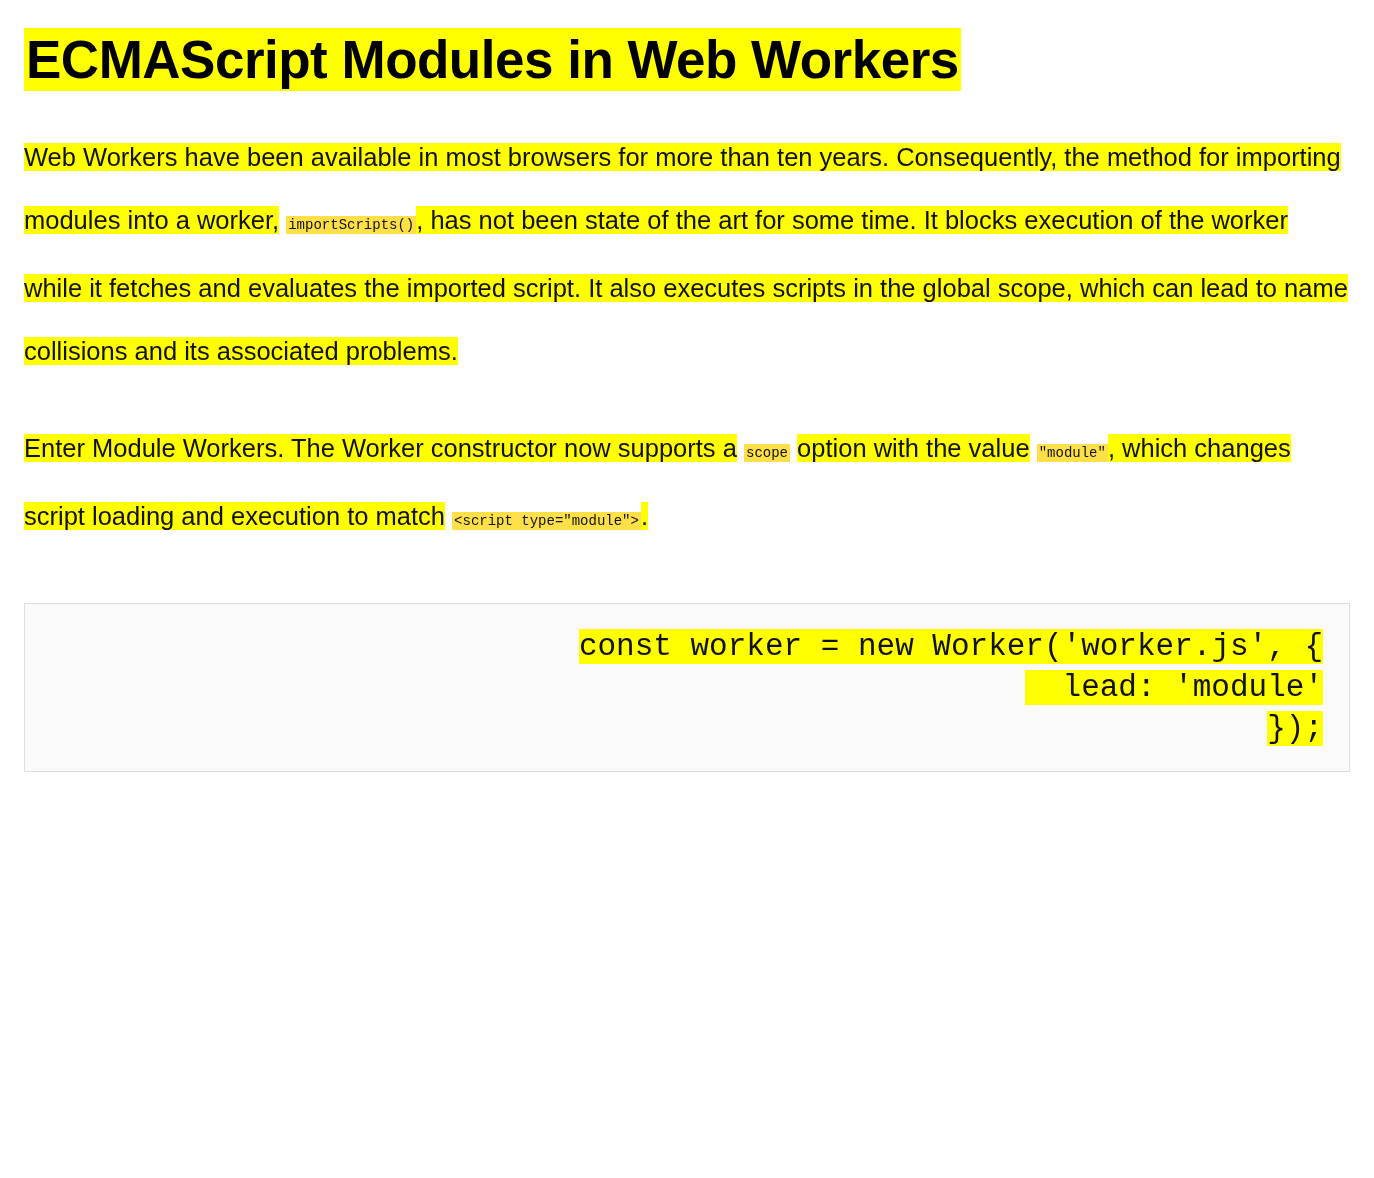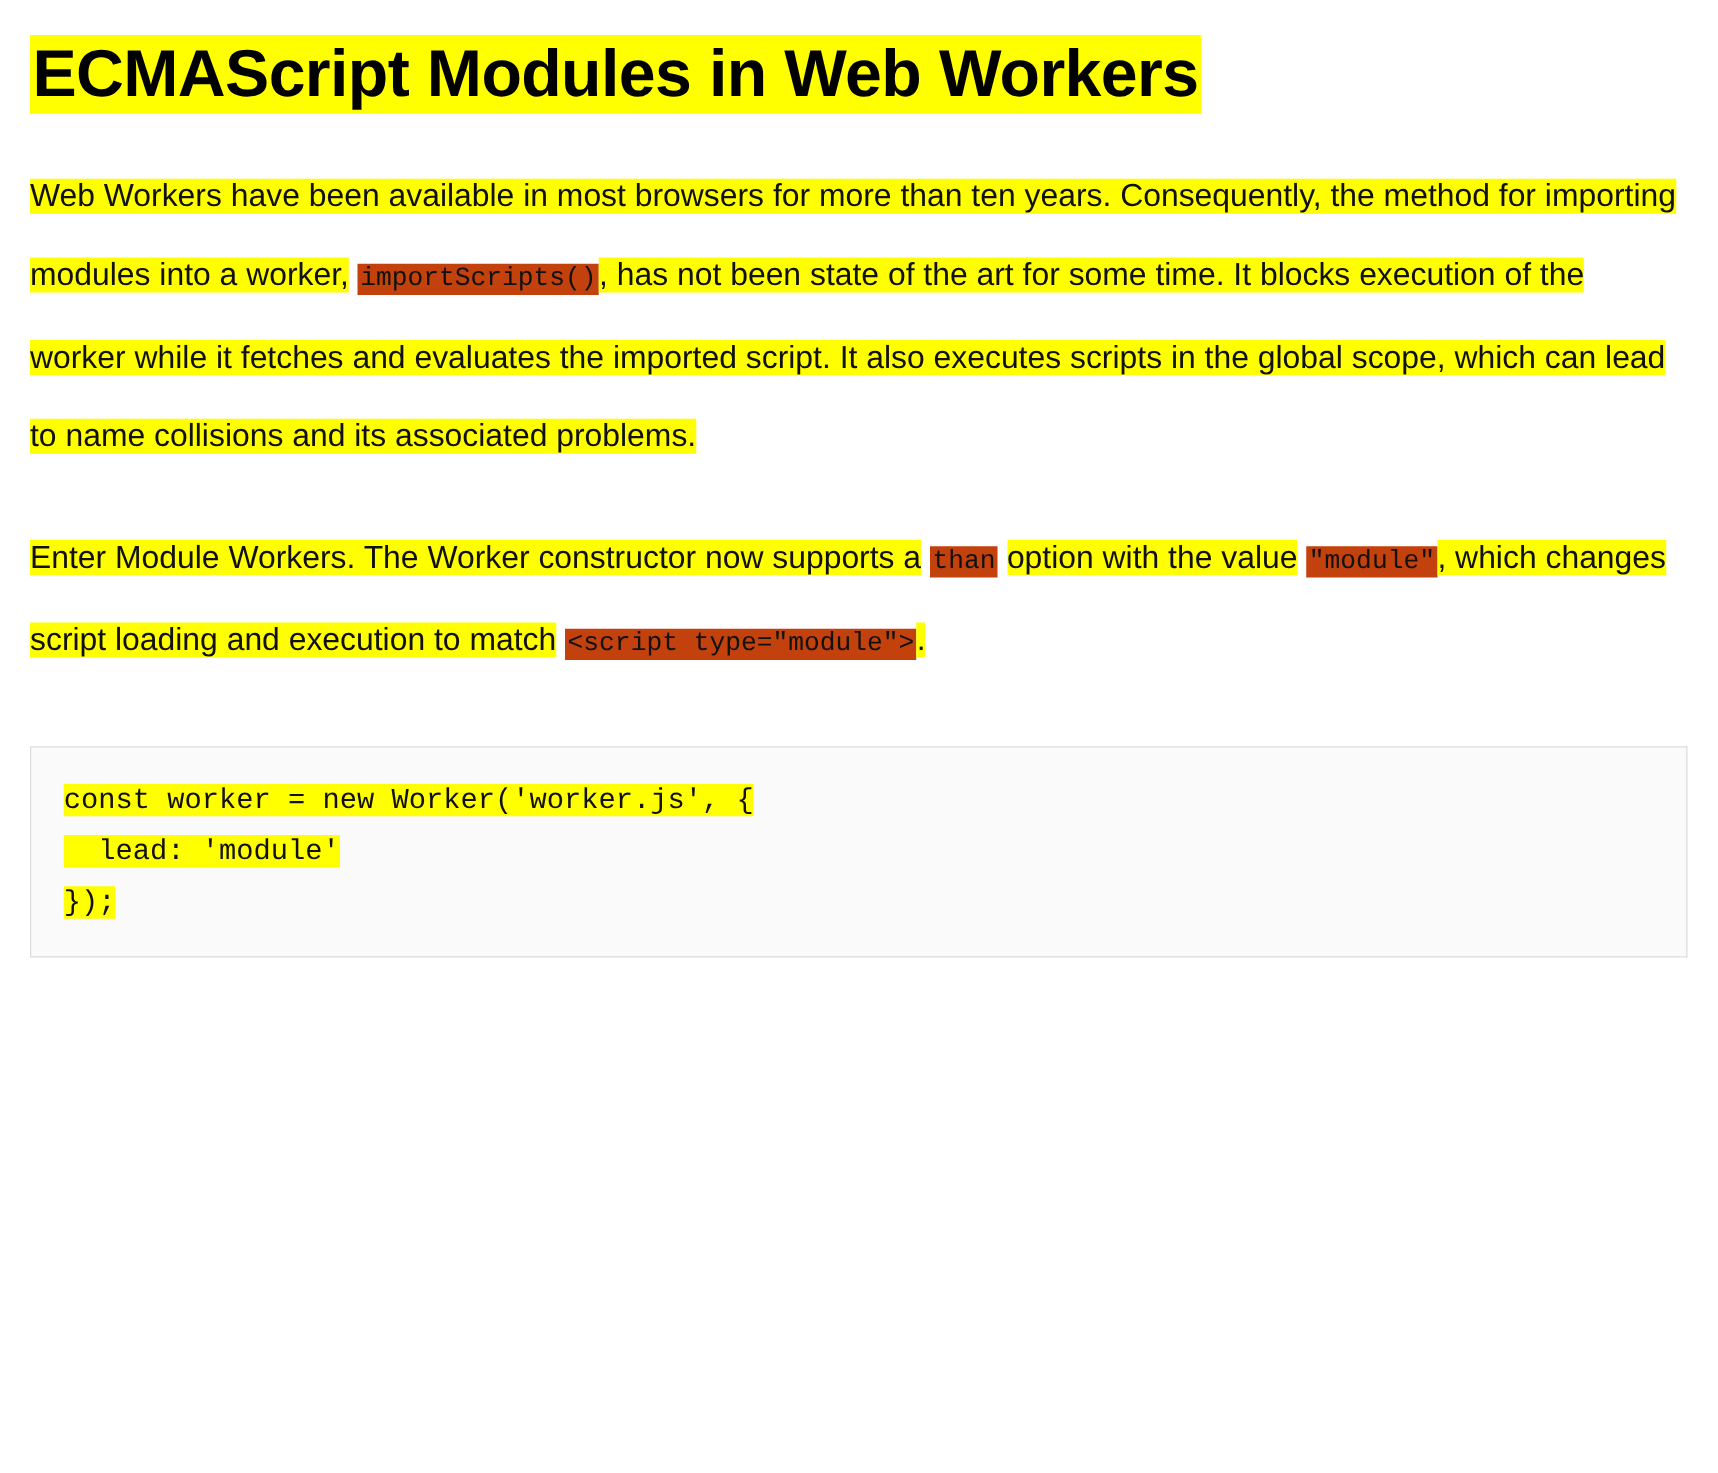--- a/index.html
+++ b/index.html
@@ -34,53 +34,54 @@
     font-size: 25.5px;
     line-height: 63px;
     margin: 0 0 34px 0;
     color: #111111;
   }
   .hl {
     background: #ffff00;
   }
   code.inline {
     font-family: "Liberation Mono", monospace;
-    font-size: 21px;
-    background: #c2410c;
+    font-size: 14px;
+    background: #fde047;
     padding: 1px 2px;
     white-space: pre;
   }
   .codeblock {
     border: 1px solid #dddddd;
     background: #fafafa;
     padding: 22px 26px;
     margin: 50px 0 62px 0;
   }
   .codeblock pre {
     margin: 0;
     font-family: "Liberation Mono", monospace;
-    font-size: 23px;
+    font-size: 31px;
     line-height: 41px;
     color: #111111;
     white-space: pre;
+    text-align: right;
   }
   .codeblock .hl {
     background: #ffff00;
   }
 </style>
 </head>
 <body>
 
 <div class="page">
 
   <h1 class="doc-title"><span class="hl">ECMAScript Modules in Web Workers</span></h1>
 
   <p class="para"><span class="hl">Web Workers have been available in most browsers for more than ten years. Consequently, the method for importing modules into a worker,</span> <code class="inline">importScripts()</code><span class="hl">, has not been state of the art for some time. It blocks execution of the worker while it fetches and evaluates the imported script. It also executes scripts in the global scope, which can lead to name collisions and its associated problems.</span></p>
 
-  <p class="para"><span class="hl">Enter Module Workers. The Worker constructor now supports a</span> <code class="inline">than</code> <span class="hl">option with the value</span> <code class="inline">"module"</code><span class="hl">, which changes script loading and execution to match</span> <code class="inline">&lt;script type="module"&gt;</code><span class="hl">.</span></p>
+  <p class="para"><span class="hl">Enter Module Workers. The Worker constructor now supports a</span> <code class="inline">scope</code> <span class="hl">option with the value</span> <code class="inline">"module"</code><span class="hl">, which changes script loading and execution to match</span> <code class="inline">&lt;script type="module"&gt;</code><span class="hl">.</span></p>
 
   <div class="codeblock">
     <pre><span class="hl">const worker = new Worker('worker.js', {</span></pre>
     <pre><span class="hl">  lead: 'module'</span></pre>
     <pre><span class="hl">});</span></pre>
   </div>
 
 
 </div>
 

